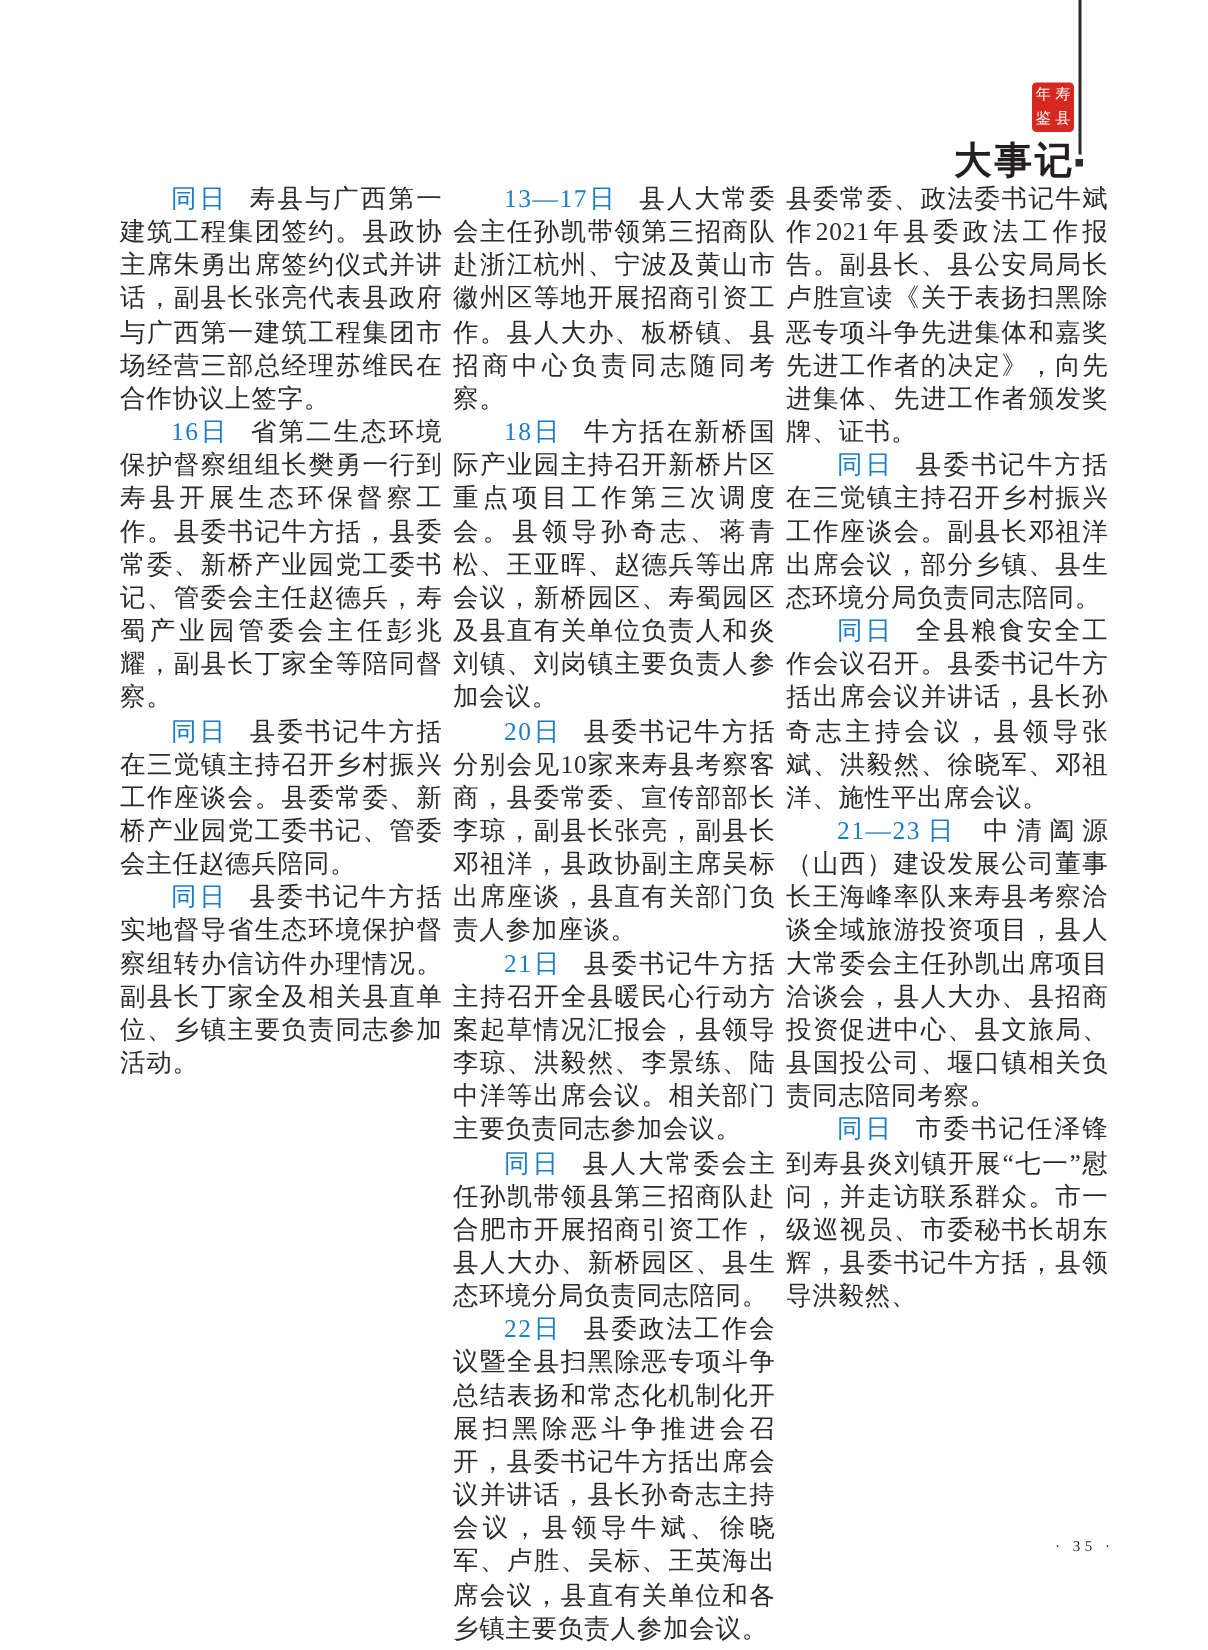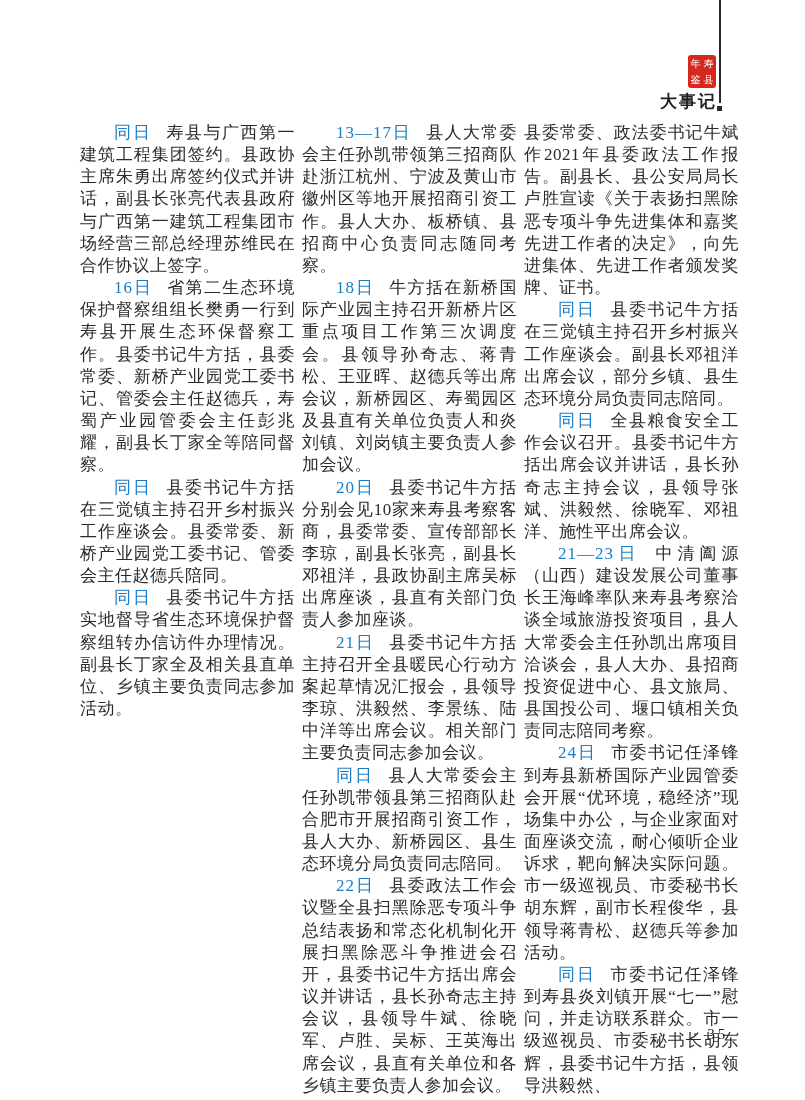--- a/index.html
+++ b/index.html
@@ -61,21 +61,21 @@
     transform: scale(0.92);
   }
   .page-title {
     position: absolute;
     top: 90px;
     left: 560px;
     width: 157px;
     text-align: right;
     font-family: Liberation Mono, monospace;
     font-weight: bold;
-    font-size: 17px;
+    font-size: 25px;
     letter-spacing: 2px;
     color: var(--title-color);
   }
 
   
   .content {
     position: absolute;
     left: 80px;
     top: 122px;
     width: 658px;
@@ -101,21 +101,21 @@
     margin-right: 0.85em;
     letter-spacing: 1px;
   }
   .entry-date:empty { display: none; margin: 0; }
 
   
   .page-number {
     position: absolute;
     top: 1026px;
     right: 62px;
-    font-size: 15px;
+    font-size: 10px;
     letter-spacing: 3px;
     color: var(--title-color);
     font-family: "Liberation Serif", serif;
   }
 </style>
 </head>
 <body>
 
 <div class="page">
 
@@ -145,21 +145,20 @@
       <p class="para"><span class="entry-date">21日</span><span>县委书记牛方括主持召开全县暖民心行动方案起草情况汇报会，县领导李琼、洪毅然、李景练、陆中洋等出席会议。相关部门主要负责同志参加会议。</span></p>
       <p class="para"><span class="entry-date">同日</span><span>县人大常委会主任孙凯带领县第三招商队赴合肥市开展招商引资工作，县人大办、新桥园区、县生态环境分局负责同志陪同。</span></p>
       <p class="para"><span class="entry-date">22日</span><span>县委政法工作会议暨全县扫黑除恶专项斗争总结表扬和常态化机制化开展扫黑除恶斗争推进会召开，县委书记牛方括出席会议并讲话，县长孙奇志主持会议，县领导牛斌、徐晓军、卢胜、吴标、王英海出席会议，县直有关单位和各乡镇主要负责人参加会议。</span></p>
     </div>
 
     <div class="col">
       <p class="para noindent"><span>县委常委、政法委书记牛斌作2021年县委政法工作报告。副县长、县公安局局长卢胜宣读《关于表扬扫黑除恶专项斗争先进集体和嘉奖先进工作者的决定》，向先进集体、先进工作者颁发奖牌、证书。</span></p>
       <p class="para"><span class="entry-date">同日</span><span>县委书记牛方括在三觉镇主持召开乡村振兴工作座谈会。副县长邓祖洋出席会议，部分乡镇、县生态环境分局负责同志陪同。</span></p>
       <p class="para"><span class="entry-date">同日</span><span>全县粮食安全工作会议召开。县委书记牛方括出席会议并讲话，县长孙奇志主持会议，县领导张斌、洪毅然、徐晓军、邓祖洋、施性平出席会议。</span></p>
       <p class="para"><span class="entry-date">21—23日</span><span>中清阖源（山西）建设发展公司董事长王海峰率队来寿县考察洽谈全域旅游投资项目，县人大常委会主任孙凯出席项目洽谈会，县人大办、县招商投资促进中心、县文旅局、县国投公司、堰口镇相关负责同志陪同考察。</span></p>
-      <p class="para"><span class="entry-date">24日</span><span>市委书记任泽锋到寿县新桥国际产业园管委会开展“优环境，稳经济”现场集中办公，与企业家面对面座谈交流，耐心倾听企业诉求，靶向解决实际问题。市一级巡视员、市委秘书长胡东辉，副市长程俊华，县领导蒋青松、赵德兵等参加活动。</span></p>
       <p class="para"><span class="entry-date">同日</span><span>市委书记任泽锋到寿县炎刘镇开展“七一”慰问，并走访联系群众。市一级巡视员、市委秘书长胡东辉，县委书记牛方括，县领导洪毅然、</span></p>
     </div>
 
   </div>
 
   <div class="page-number">· 35 ·</div>
 
 </div>
 
 </body></html>

